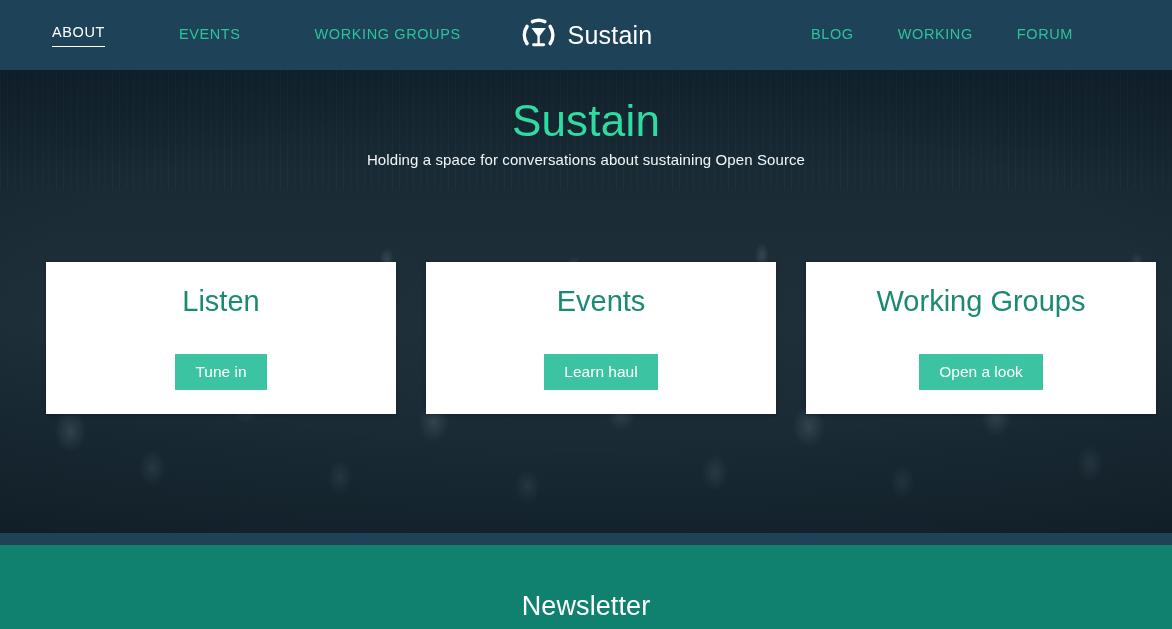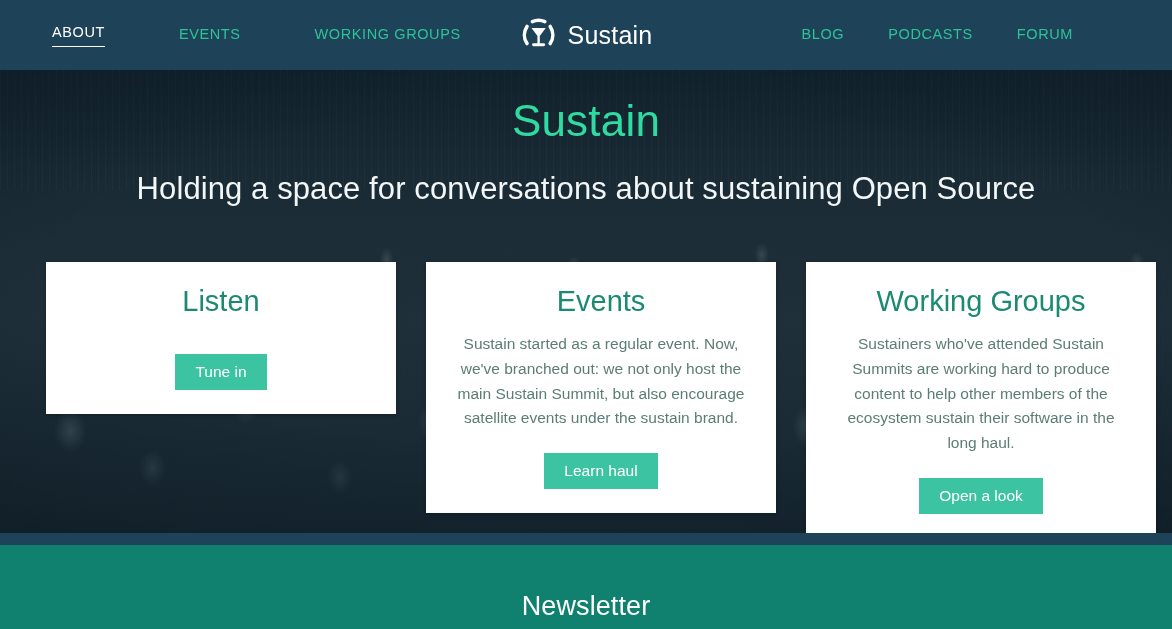--- a/index.html
+++ b/index.html
@@ -159,22 +159,22 @@
   .hero-title {
     margin-top: 27px;
     font-size: 44px;
     font-weight: 400;
     color: #2fdba0;
     letter-spacing: 0.2px;
     line-height: 1.1;
   }
 
   .hero-subtitle {
-    margin-top: 26px;
-    font-size: 31px;
+    margin-top: 6px;
+    font-size: 15px;
     font-weight: 400;
     color: #f2f6f7;
     letter-spacing: 0.1px;
   }
 
   
   .cards {
     position: absolute;
     top: 192px;
     left: 46px;
@@ -262,21 +262,21 @@
 
       <rect x="30" y="34" width="4" height="13" fill="#ffffff"></rect>
 
       <rect x="21" y="46" width="22" height="5" rx="2.5" fill="#ffffff"></rect>
     </svg>
     <span class="brand-text">Sustain</span>
   </a>
 
   <div class="nav-right">
     <a class="nav-link" href="#">BLOG</a>
-    <a class="nav-link" href="#">PODCASTS</a>
+    <a class="nav-link" href="#">WORKING</a>
     <a class="nav-link" href="#">FORUM</a>
   </div>
 </nav>
 
 <section class="hero">
   <div class="hero-photo"></div>
   <div class="hero-slats"></div>
   <div class="hero-vignette"></div>
 
   <div class="hero-content">
@@ -286,27 +286,25 @@
 
   <div class="cards">
 
     <div class="card">
       <h2 class="card-title">Listen</h2>
       <button class="card-btn">Tune in</button>
     </div>
 
     <div class="card">
       <h2 class="card-title">Events</h2>
-      <p class="card-text">Sustain started as a regular event. Now, we've branched out: we not only host the main Sustain Summit, but also encourage satellite events under the sustain brand.</p>
       <button class="card-btn">Learn haul</button>
     </div>
 
     <div class="card">
       <h2 class="card-title">Working Groups</h2>
-      <p class="card-text">Sustainers who've attended Sustain Summits are working hard to produce content to help other members of the ecosystem sustain their software in the long haul.</p>
       <button class="card-btn">Open a look</button>
     </div>
 
   </div>
 </section>
 
 <section class="newsletter">
   <h2 class="newsletter-title">Newsletter</h2>
 </section>
 

